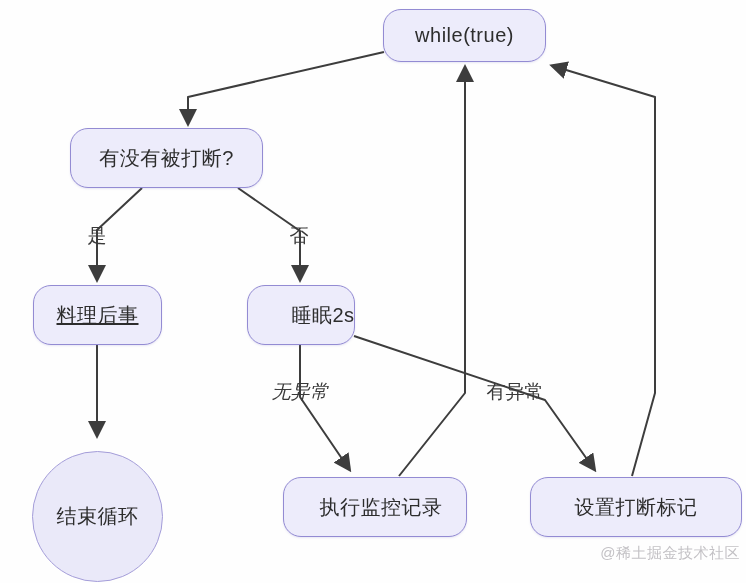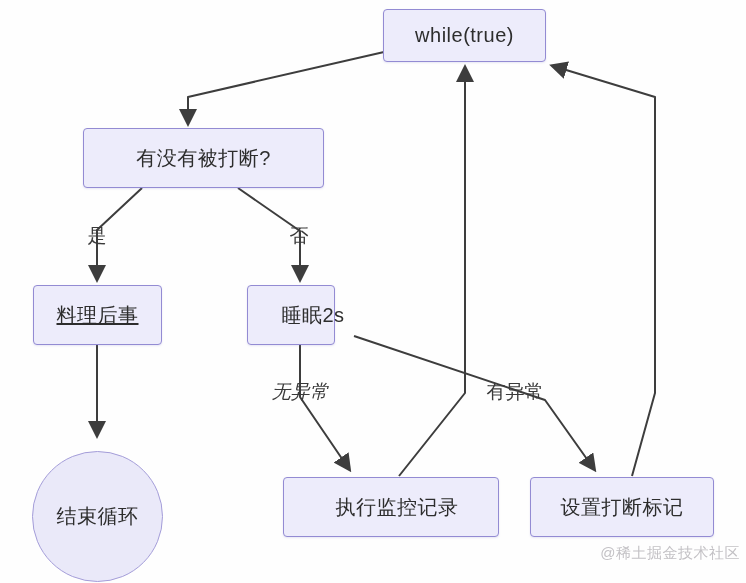--- a/index.html
+++ b/index.html
@@ -22,21 +22,21 @@
     height: 583px;
   }
   .node {
     position: absolute;
     display: flex;
     align-items: center;
     justify-content: center;
     box-sizing: border-box;
     background: var(--node-fill, #edecfb);
     border: 1.5px solid var(--node-border, #938bd3);
-    border-radius: 4px;
+    border-radius: 18px;
     color: var(--node-text, #2d2d2d);
     font-size: 20px;
     letter-spacing: 0.5px;
     box-shadow: 0 1px 2px rgba(130, 122, 200, 0.18);
     white-space: nowrap;
   }
   .node.circle {
     border-radius: 50%;
     background: var(--circle-fill, #eae9f9);
     border: 1px solid var(--circle-border, #a49dd9);
@@ -74,26 +74,26 @@
       <polyline points="142,188 97,230 97,279" fill="none" stroke="#3d3d3d" stroke-width="2" stroke-linejoin="round" marker-end="url(#arrowhead)"></polyline>
       <polyline points="238,188 300,231 300,279" fill="none" stroke="#3d3d3d" stroke-width="2" stroke-linejoin="round" marker-end="url(#arrowhead)"></polyline>
       <polyline points="97,345 97,435" fill="none" stroke="#3d3d3d" stroke-width="2" stroke-linejoin="round" marker-end="url(#arrowhead)"></polyline>
       <polyline points="300,345 300,397 349,469" fill="none" stroke="#3d3d3d" stroke-width="2" stroke-linejoin="round" marker-end="url(#arrowhead)"></polyline>
       <polyline points="354,336 545,400 594,469" fill="none" stroke="#3d3d3d" stroke-width="2" stroke-linejoin="round" marker-end="url(#arrowhead)"></polyline>
       <polyline points="399,476 465,393 465,68" fill="none" stroke="#3d3d3d" stroke-width="2" stroke-linejoin="round" marker-end="url(#arrowhead)"></polyline>
       <polyline points="632,476 655,393 655,97 553,66" fill="none" stroke="#3d3d3d" stroke-width="2" stroke-linejoin="round" marker-end="url(#arrowhead)"></polyline>
     </svg>
   <div id="node-layer">
       <div class="node" style="left: 383px; top: 9px; width: 163px; height: 53px;">while(true)</div>
-      <div class="node" style="left: 83px; top: 128px; width: 241px; height: 60px;">有没有被打断?</div>
+      <div class="node" style="left: 70px; top: 128px; width: 193px; height: 60px;">有没有被打断?</div>
       <div class="node" style="left: 33px; top: 285px; width: 129px; height: 60px; text-decoration: underline;">料理后事</div>
-      <div class="node" style="left: 247px; top: 285px; width: 88px; height: 60px; padding-left: 44px;">睡眠2s</div>
+      <div class="node" style="left: 247px; top: 285px; width: 108px; height: 60px; padding-left: 44px;">睡眠2s</div>
       <div class="node circle" style="left: 32px; top: 451px; width: 131px; height: 131px;">结束循环</div>
-      <div class="node" style="left: 283px; top: 477px; width: 216px; height: 60px; padding-left: 12px;">执行监控记录</div>
-      <div class="node" style="left: 530px; top: 477px; width: 184px; height: 60px;">设置打断标记</div>
+      <div class="node" style="left: 283px; top: 477px; width: 184px; height: 60px; padding-left: 12px;">执行监控记录</div>
+      <div class="node" style="left: 530px; top: 477px; width: 212px; height: 60px;">设置打断标记</div>
     </div>
   <div id="label-layer">
       <div class="edge-label" style="left: 97px; top: 235px;">是</div>
       <div class="edge-label" style="left: 299px; top: 235px;">否</div>
       <div class="edge-label" style="left: 300px; top: 391px; font-style: italic;">无异常</div>
       <div class="edge-label" style="left: 515px; top: 391px;">有异常</div>
     </div>
   <div id="watermark-layer">
       <div class="watermark" style="right: 6px; top: 544px; text-align: right;">@稀土掘金技术社区</div>
       <div class="watermark" style="right: 4px; top: 580px;">CSDN @Super_Leng</div>

